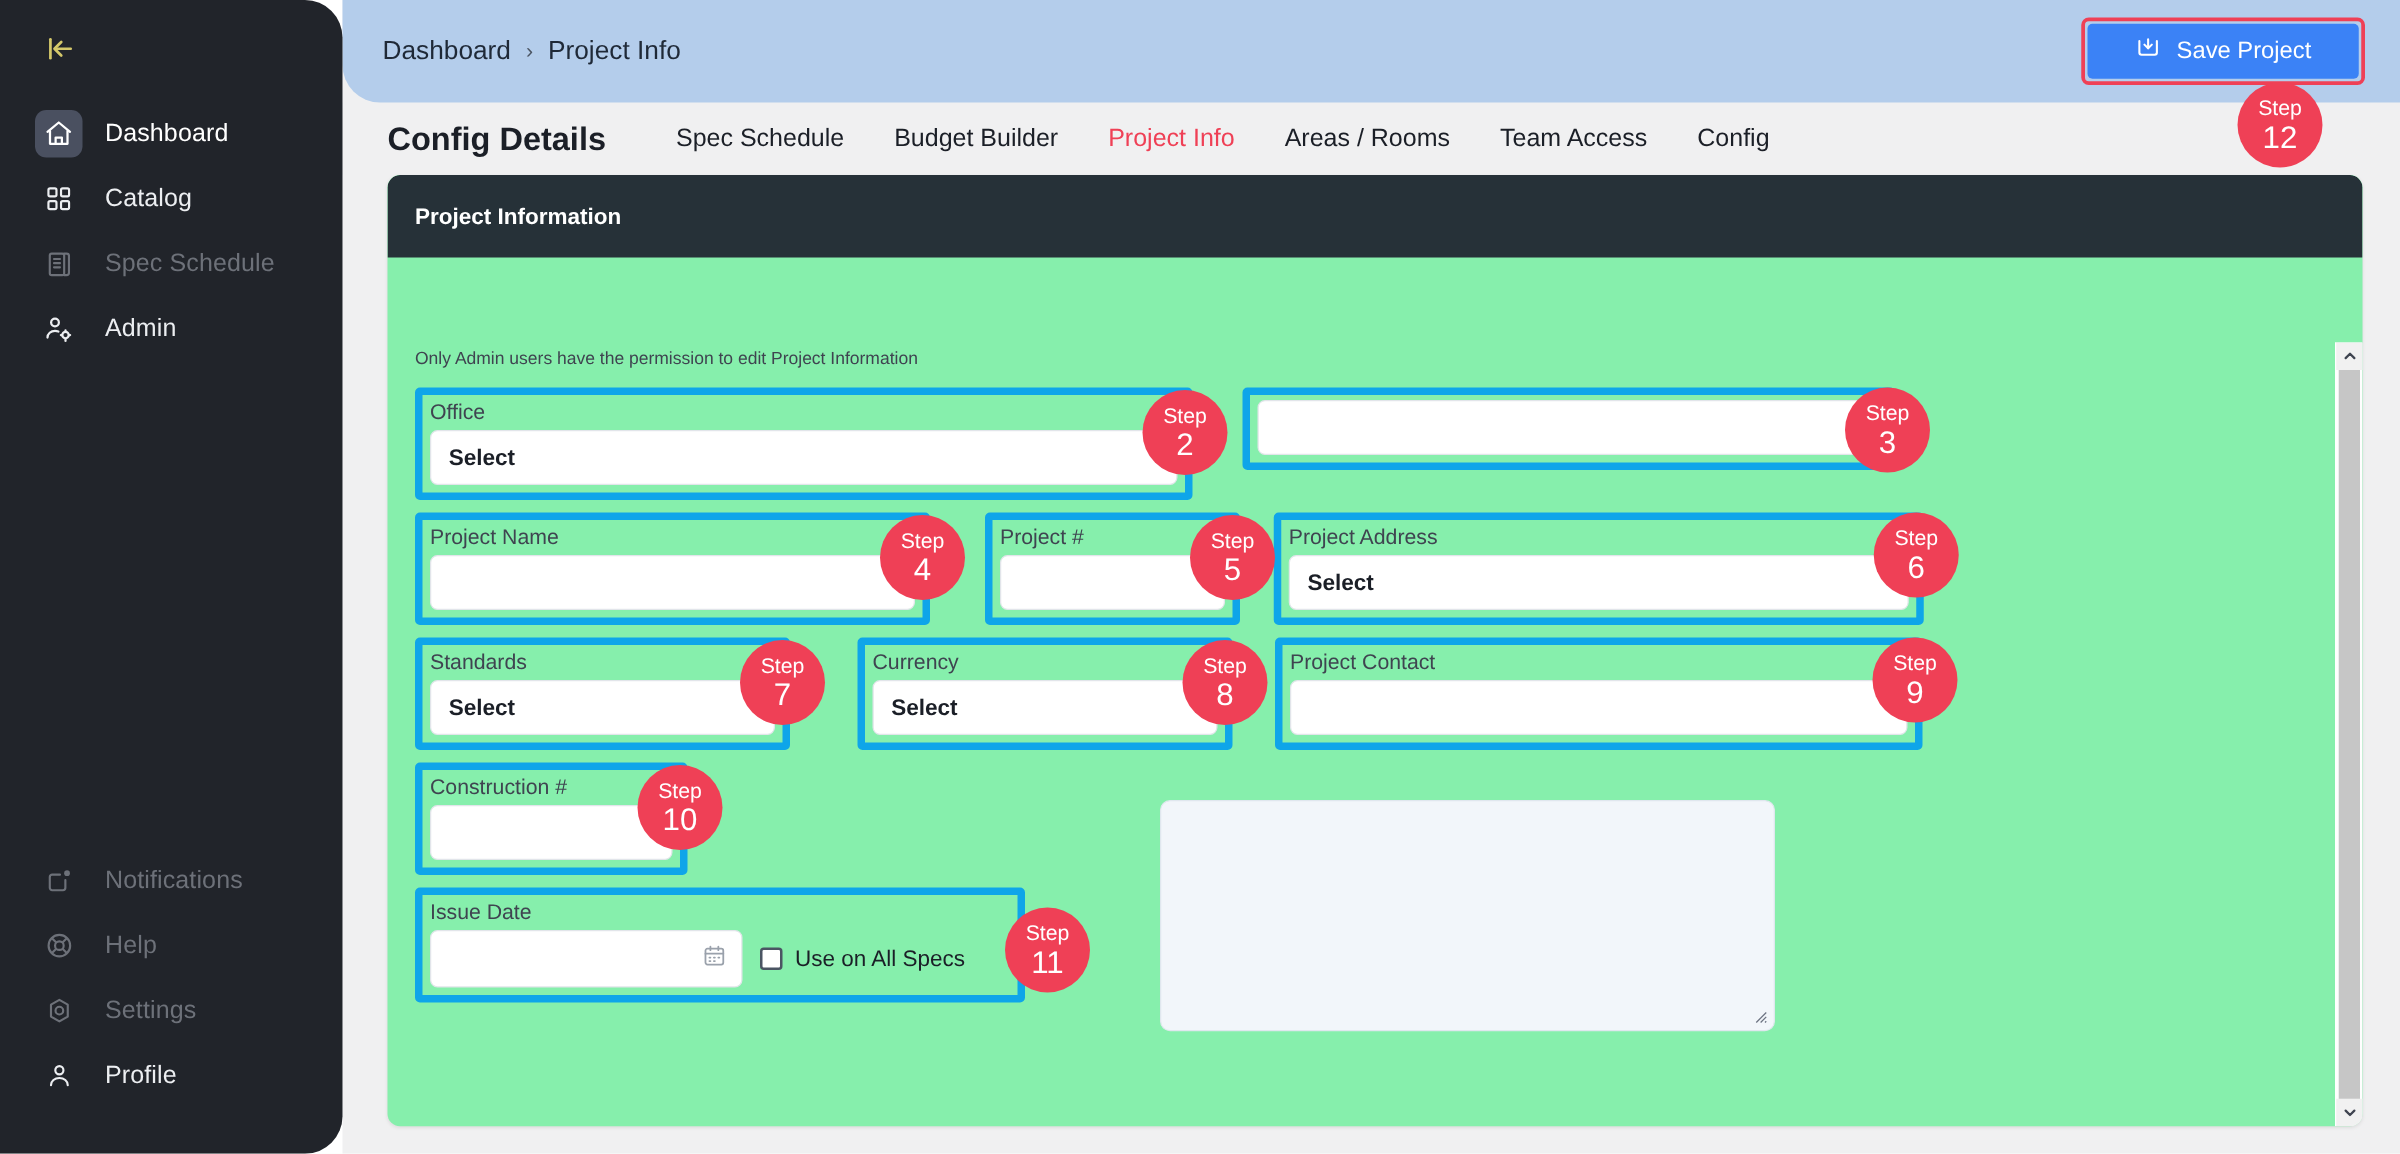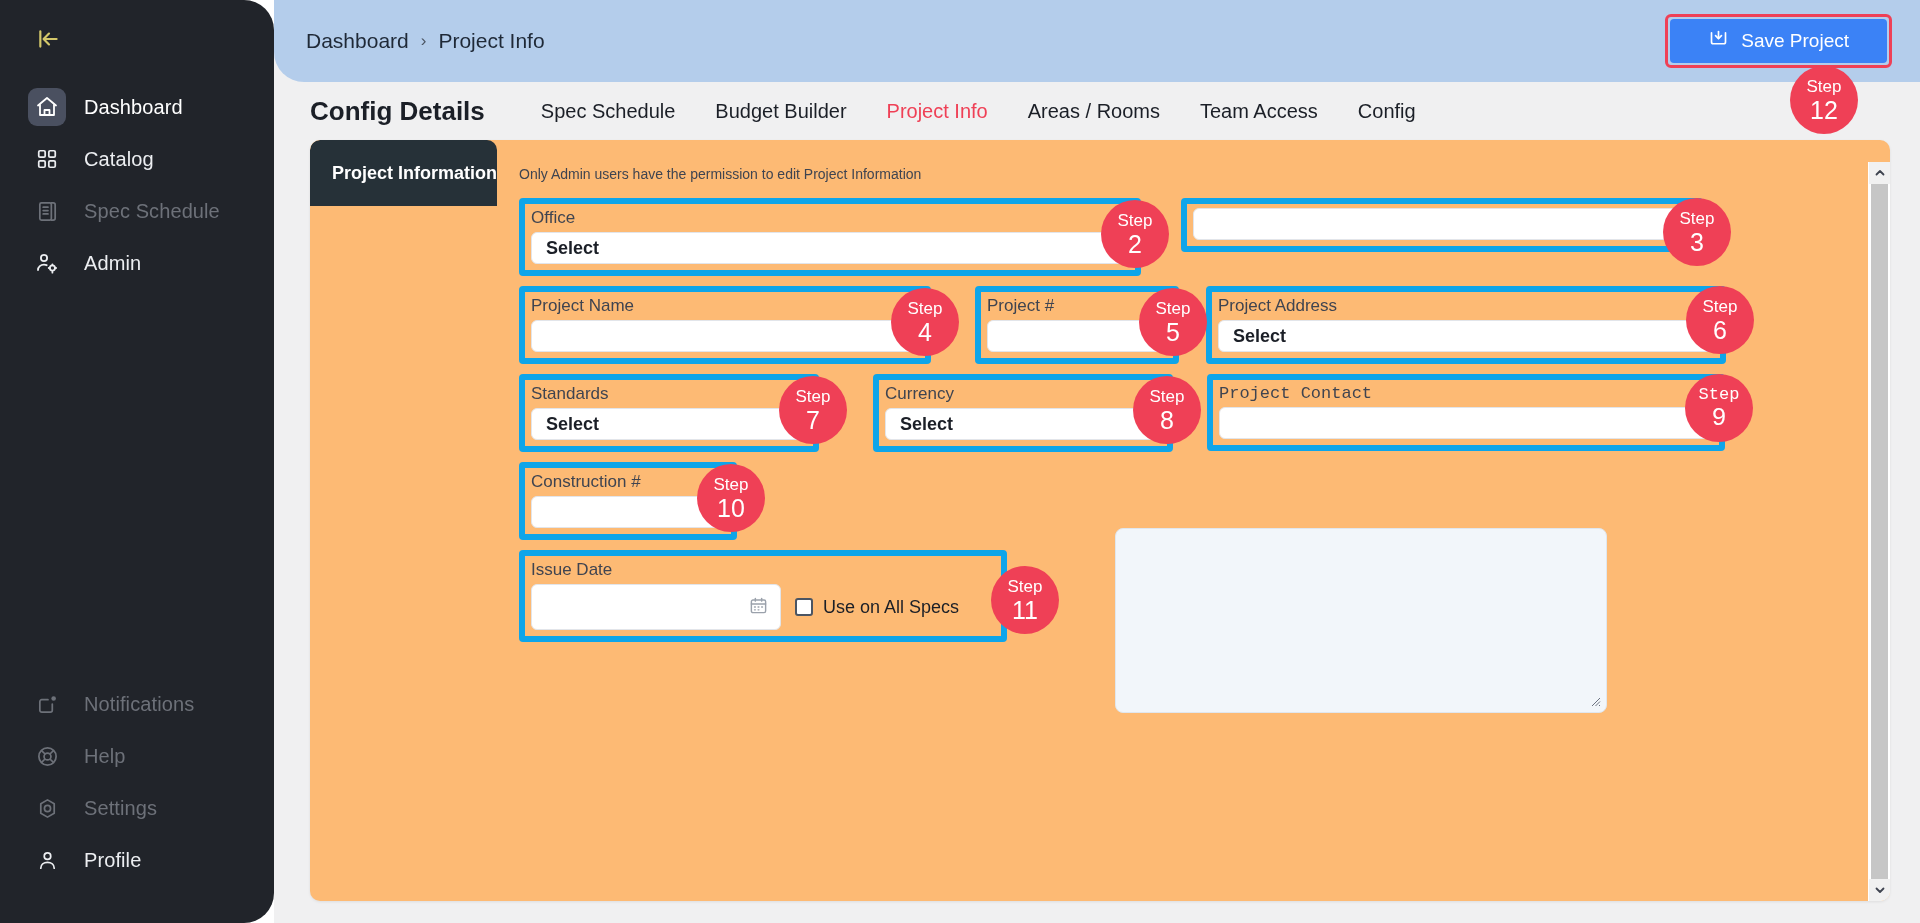--- a/index.html
+++ b/index.html
@@ -109,27 +109,28 @@
     margin-right: 16px; white-space: nowrap;
   }
   .tab {
     font-size: 20px; color: #1b1f27; cursor: pointer; white-space: nowrap;
   }
   .tab.selected { color: #ef4056; }
 
   
   .card-wrap { padding: 0 30px 22px 36px; flex: 1 1 auto; min-height: 0; display:flex; }
   .card {
-    background: #fdba74;
+    background: #86efac;
     border-radius: 10px;
     flex: 1 1 auto;
-    display: flex; flex-direction: row;
+    display: flex; flex-direction: column;
     box-shadow: 0 1px 3px rgba(0,0,0,.08);
     overflow: hidden;
     min-width: 0;
+    gap: 46px;
   }
   .card-head {
     background: #263138;
     color: #ffffff;
     height: 66px;
     display: flex; align-items: center;
     padding-left: 22px;
     font-size: 18px; font-weight: bold;
     border-top-left-radius: 10px; border-top-right-radius: 10px;
   }
@@ -150,21 +151,21 @@
   .hl {
     border: 6px solid #0ea5e9;
     border-radius: 4px;
     padding: 4px 6px 6px 6px;
     position: relative;
   }
   .fld-label {
     font-size: 17px; color: #3f4450; margin-bottom: 4px; display: block;
   }
   .fld-input {
-    height: 32px;
+    height: 44px;
     border: 1px solid #e2e5ea;
     border-radius: 6px;
     background: #ffffff;
     display: flex; align-items: center;
     padding: 0 14px;
     font-size: 18px;
     color: #1b1f27;
     font-weight: bold;
     width: 100%;
     cursor: text;
@@ -472,21 +473,21 @@
                   <label class="fld-label">Currency</label>
                   <div class="fld-input">
                     <span>Select</span>
                   </div>
                   <div class="step-badge" style="right:-34px; top:-4px;">
                     <span class="s-word">Step</span>
                     <span class="s-num">8</span>
                   </div>
                 </div>
 
-                <div class="hl" style="width:518px; margin-left:22px;font-family:Liberation Mono, monospace;">
+                <div class="hl" style="width:518px; margin-left:22px;">
                   <label class="fld-label">Project Contact</label>
                   <div class="fld-input plain">
                     <span></span>
                   </div>
                   <div class="step-badge" style="right:-34px; top:-6px;">
                     <span class="s-word">Step</span>
                     <span class="s-num">9</span>
                   </div>
                 </div>
               </div>

